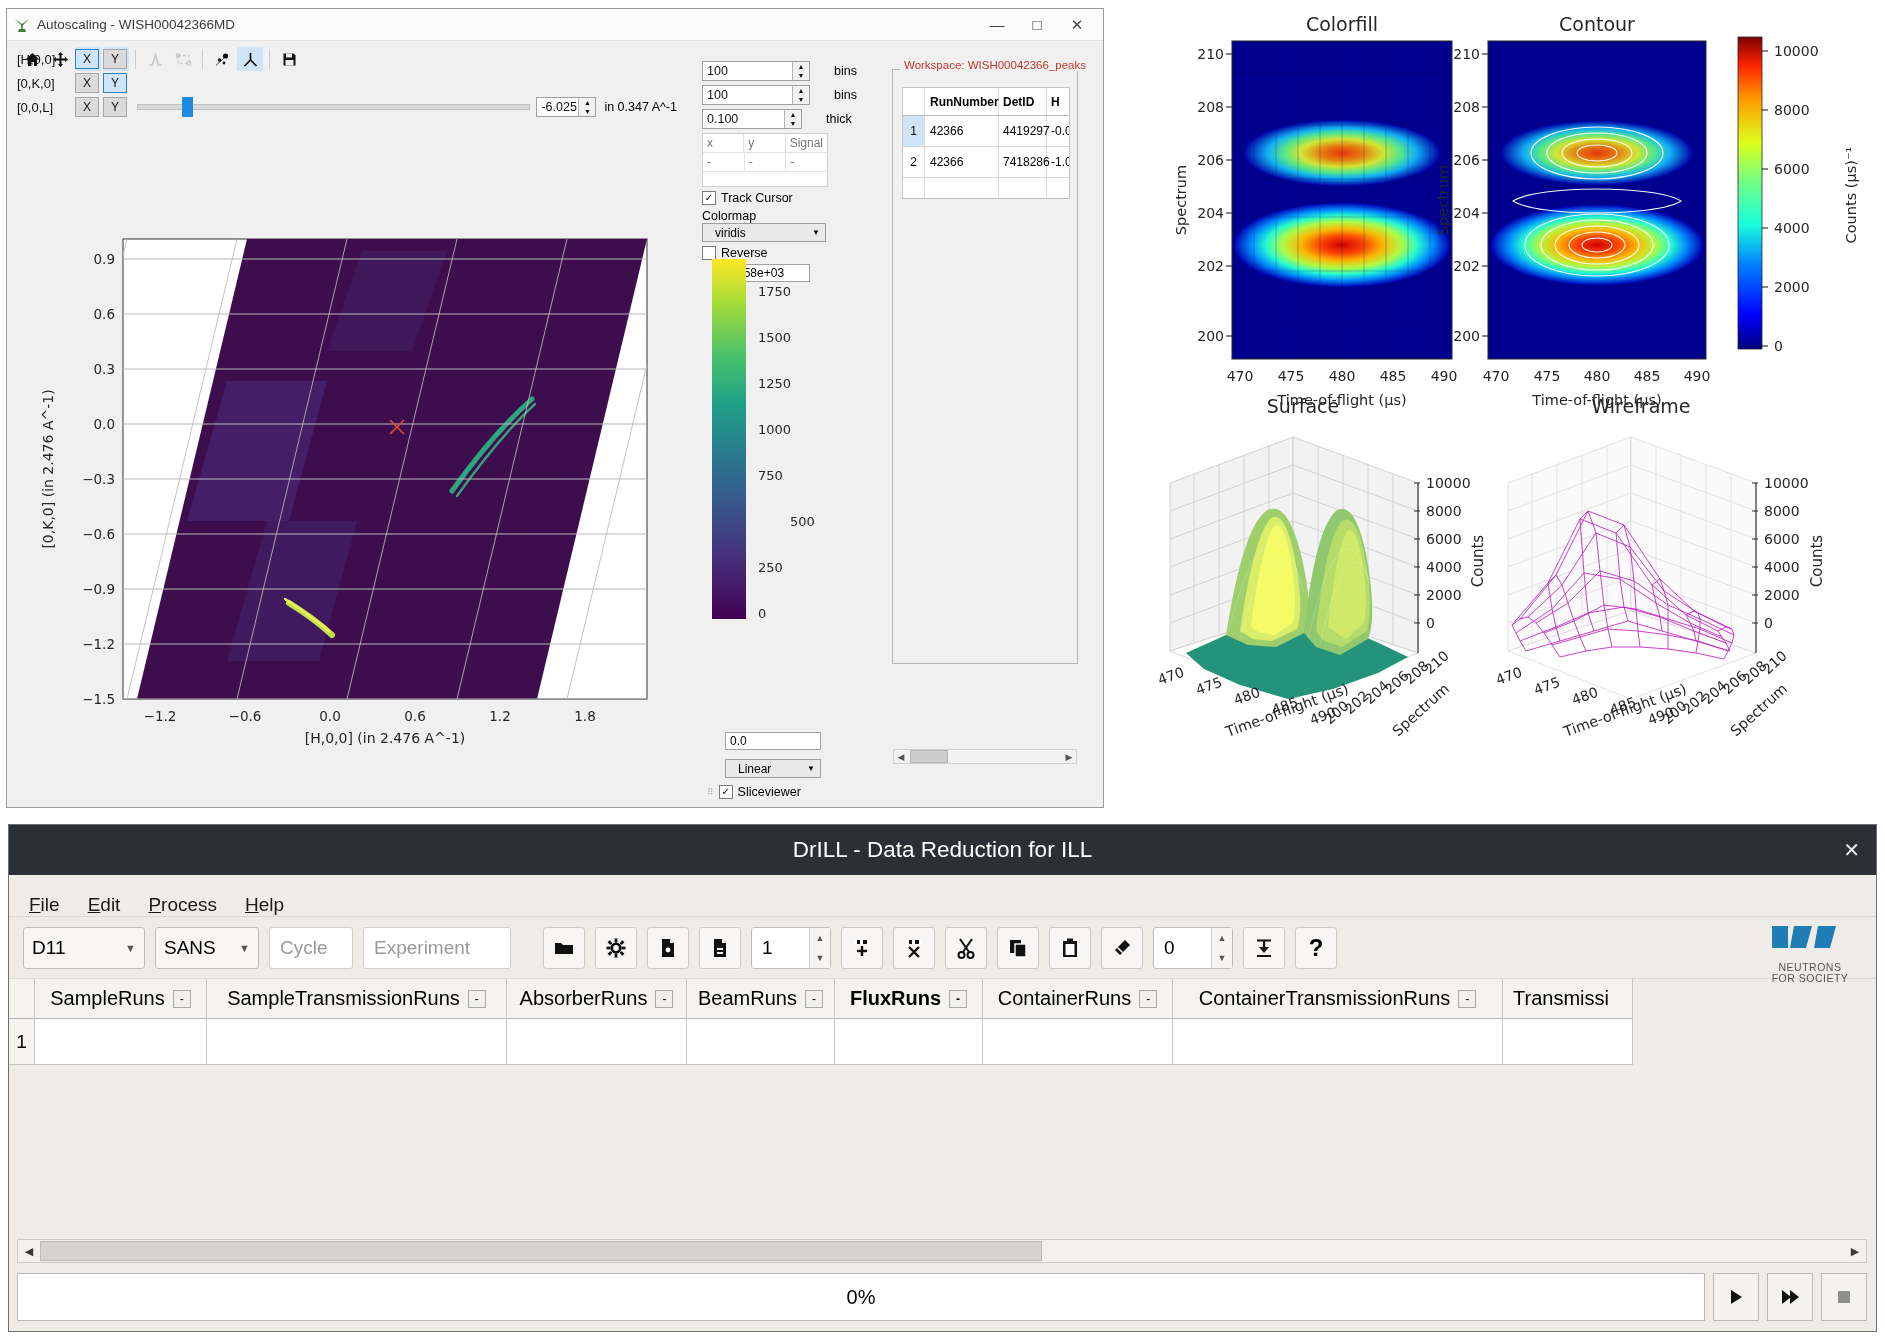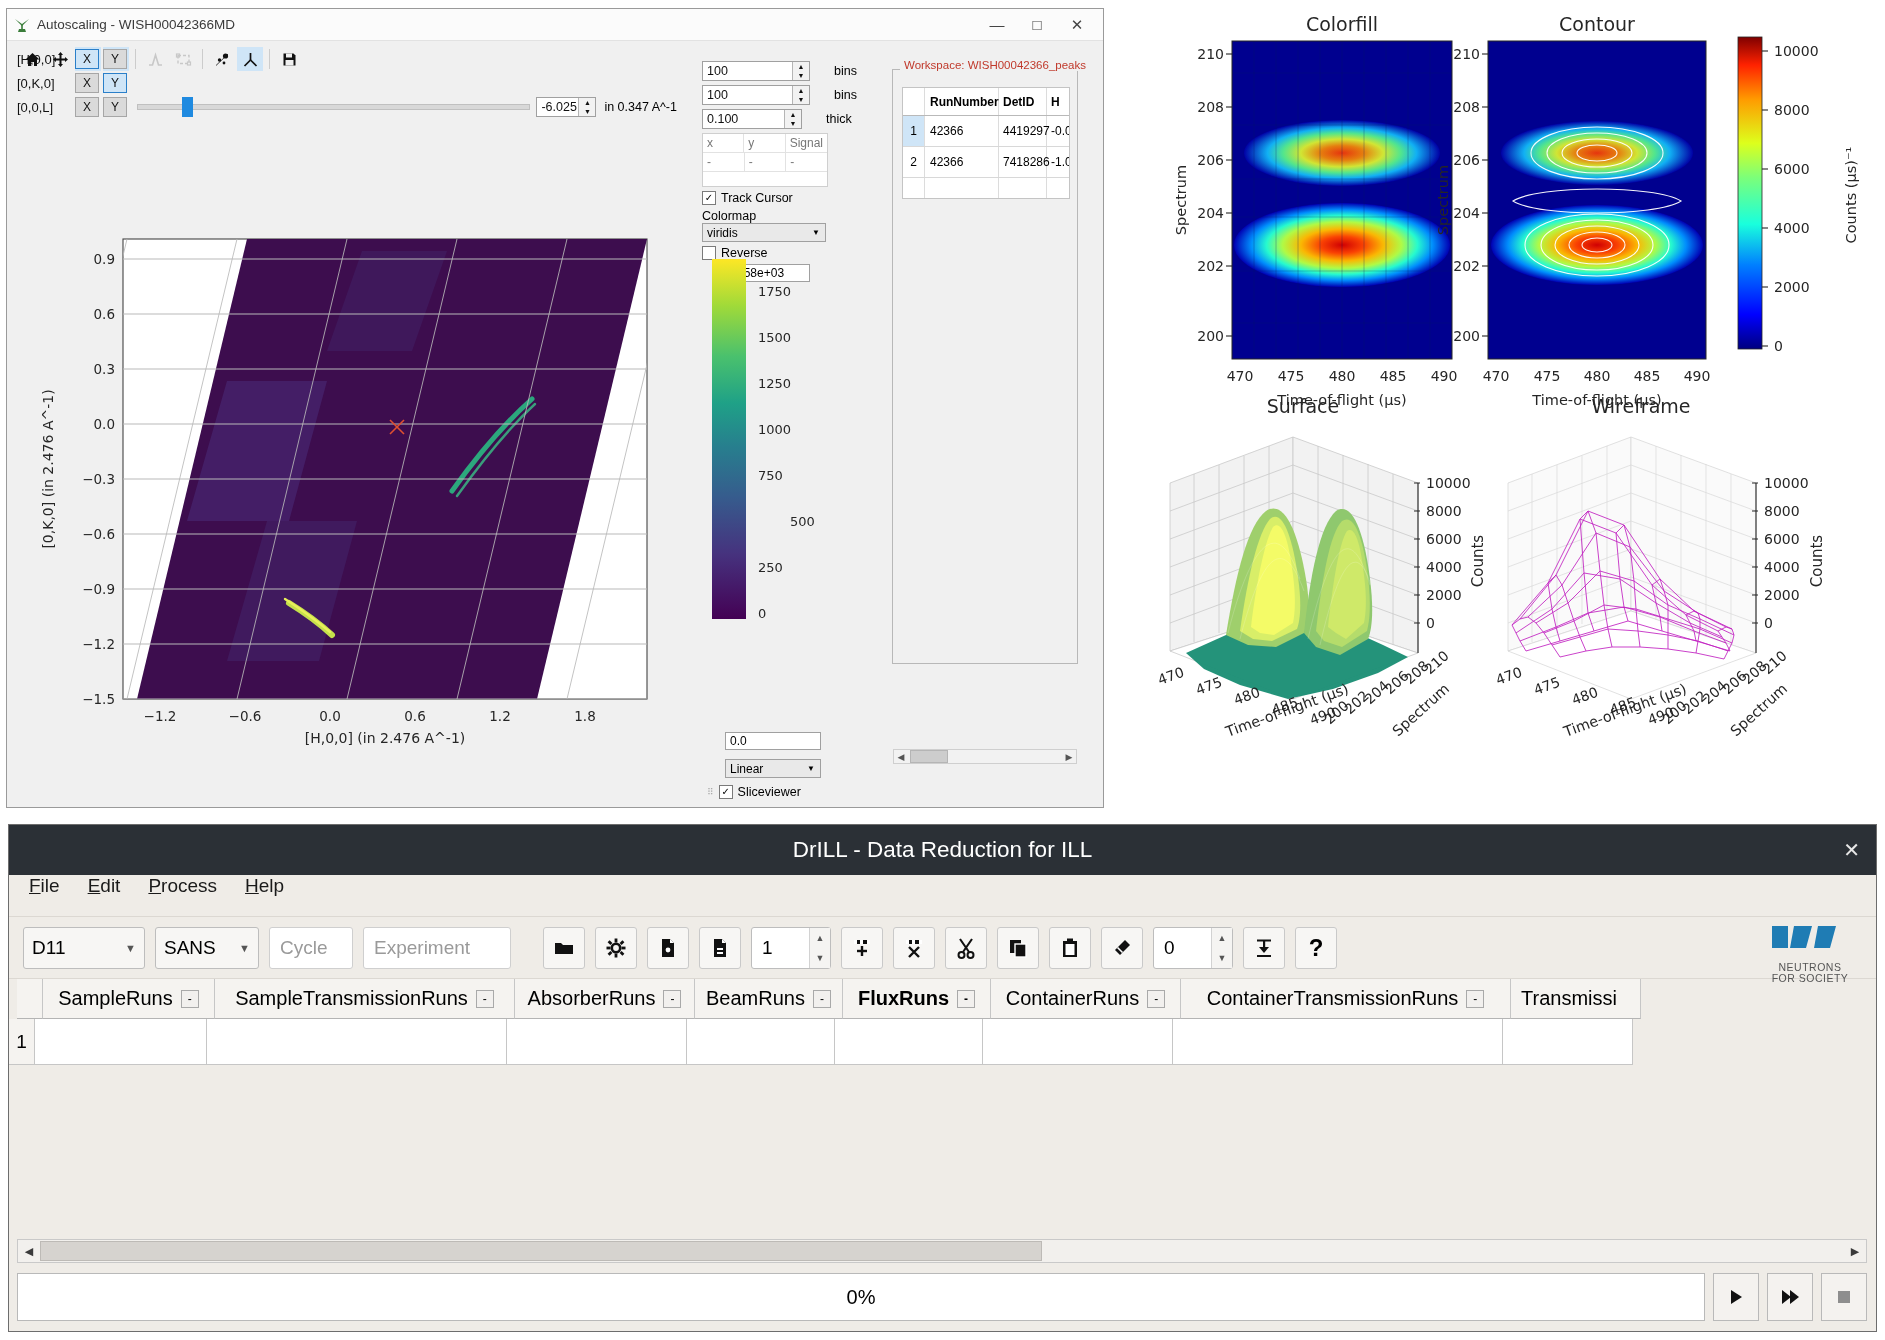--- a/index.html
+++ b/index.html
@@ -46,21 +46,21 @@
   .minitable .hr,.minitable .dr{display:flex;}
   .minitable .hr div,.minitable .dr div{flex:1;border-right:1px solid #e2e2e2;
     padding:2px 4px;color:#777;box-sizing:border-box;}
   .minitable .hr{border-bottom:1px solid #e2e2e2;}
   .minitable .dr{border-bottom:1px solid #e2e2e2;}
   .minitable .pad{height:14px;}
   .chk{display:flex;align-items:center;gap:5px;font-size:12.5px;margin:4px 0;}
   .chkbox{width:12px;height:12px;border:1px solid #7a7a7a;background:#fff;
     display:flex;align-items:center;justify-content:center;font-size:10px;line-height:1;}
   .combo{width:124px;height:19px;border:1px solid #a0a0a0;background:#e9e9e9;
-    font-size:12px;display:flex;align-items:center;padding-left:4px;box-sizing:border-box;
+    font-size:12px;display:flex;align-items:center;padding-left:12px;box-sizing:border-box;
     justify-content:space-between;}
   .combo .arr{font-size:8px;margin-right:5px;}
   .tinyfield{width:88px;height:18px;border:1px solid #a0a0a0;background:#fff;font-size:12px;
     display:flex;align-items:center;padding-left:4px;box-sizing:border-box;}
 
   
   #peaksbox{position:absolute;left:885px;top:60px;width:186px;height:595px;
     border:1px solid #b8b8b8;box-sizing:border-box;}
   #peakslegend{position:absolute;left:893px;top:50px;background:#f0f0f0;padding:0 4px;
     font-size:11.5px;color:#c0392b;}
@@ -87,21 +87,21 @@
   .tick{position:absolute;font-size:14px;color:#262626;font-family:"DejaVu Sans",sans-serif;}
 
   
   #drill{position:absolute;left:8px;top:824px;width:1869px;height:508px;
     background:#efece7;border:1px solid #6d6d6d;box-sizing:border-box;}
   #drill-title{height:50px;background:#2b3036;color:#fff;display:flex;align-items:center;
     justify-content:center;position:relative;}
   #drill-title .t{font-size:22.5px;}
   #drill-close{position:absolute;right:16px;top:50%;transform:translateY(-50%);
     font-size:20px;color:#e8e8e8;}
-  #menubar{height:42px;display:flex;align-items:flex-start;gap:28px;padding-left:20px;
+  #menubar{height:42px;display:flex;align-items:flex-end;gap:28px;padding-left:20px;
     border-bottom:1px solid #dcd8d2;box-sizing:border-box;}
   .menuitem{font-size:19px;color:#1a1a1a;}
   .menuitem u{text-decoration:underline;}
   #drilltoolbar{height:62px;display:flex;align-items:center;gap:10px;padding-left:14px;
     border-bottom:1px solid #dcd8d2;box-sizing:border-box;position:relative;}
   .dcombo{height:42px;border:1px solid #bdbdbd;background:#f7f6f4;border-radius:3px;
     display:flex;align-items:center;padding:0 8px;font-size:19px;justify-content:space-between;
     box-sizing:border-box;}
   .dfield{height:42px;border:1px solid #cfcfcf;background:#ffffff;border-radius:3px;
     display:flex;align-items:center;padding:0 10px;font-size:19px;color:#9a9a9a;box-sizing:border-box;}
@@ -936,21 +936,21 @@
           <path d="M26 4 L44 4 L38 26 L22 26 Z"></path>
           <path d="M50 4 L68 4 L62 26 L46 26 Z"></path>
         </g>
       </svg>
       <span style="display:block;font-size:10.5px;color:#555;letter-spacing:0.5px;line-height:1.05;">NEUTRONS</span>
       <span style="display:block;font-size:10.5px;color:#555;letter-spacing:0.5px;line-height:1.05;">FOR SOCIETY</span>
     </span>
   </div>
 
   <div style="position:relative;height:92px;">
-    <div style="display:flex;padding-left:8px;">
+    <div style="display:flex;">
       <div class="dth" id="rowhdr"></div>
       <div class="dth" style="width:172px;">
         <span>SampleRuns</span>
         <span class="box">-</span>
       </div>
       <div class="dth" style="width:300px;">
         <span>SampleTransmissionRuns</span>
         <span class="box">-</span>
       </div>
       <div class="dth" style="width:180px;">

